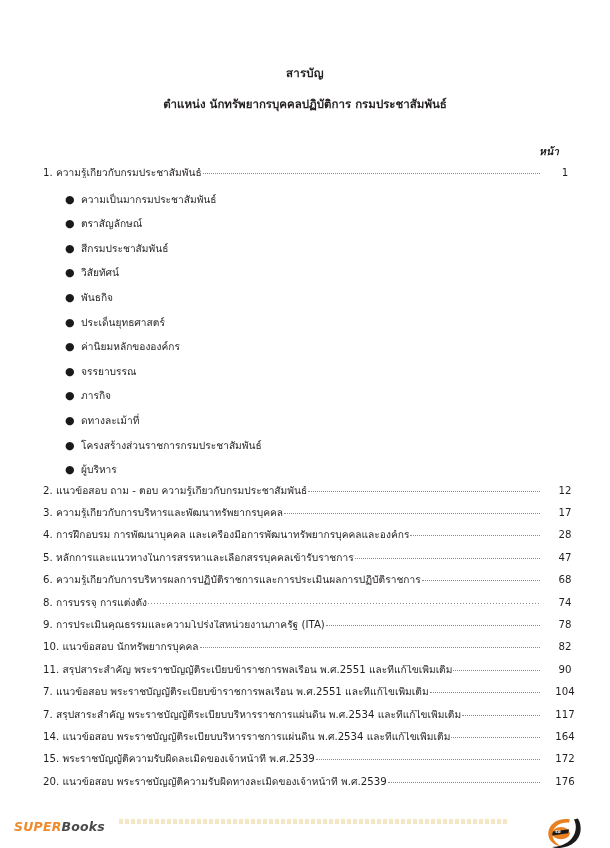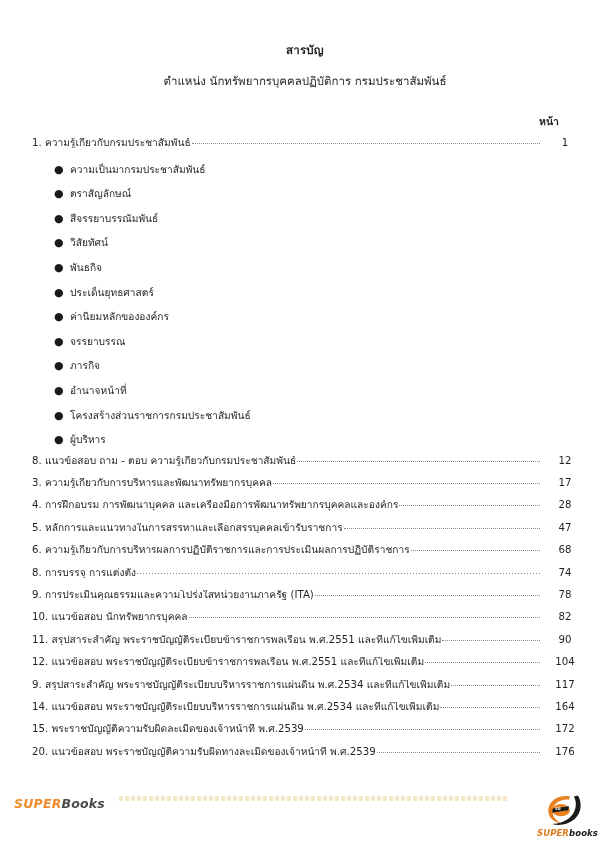--- a/index.html
+++ b/index.html
@@ -20,57 +20,59 @@
     position: relative;
     width: 610px;
     height: 848px;
     box-sizing: border-box;
   }
 
   
   .title-block {
     padding-top: 42px;
     text-align: center;
+    margin-top: 23px;
   }
   .doc-title {
     font-size: 11.5px;
     font-weight: bold;
     letter-spacing: 0.2px;
     line-height: 1.4;
     color: #231f20;
   }
   .doc-subtitle {
     font-size: 11.5px;
-    font-weight: normal;
+    font-weight: bold;
     margin-top: 15px;
     line-height: 1.4;
     color: #231f20;
   }
 
   
   .page-head-row {
-    margin-top: 24px;
+    margin-top: 31px;
     height: 16px;
     position: relative;
+    font-style: italic;
   }
   .page-head {
     position: absolute;
     right: 38px;
     top: 0;
     width: 46px;
     text-align: center;
     font-size: 10.5px;
     font-weight: bold;
     color: #231f20;
   }
 
   
   .toc {
     margin-top: 9px;
-    padding-left: 32px;
+    padding-left: 43px;
     padding-right: 22px;
   }
 
   .entry {
     display: flex;
     align-items: baseline;
     font-size: 10.2px;
     line-height: 1.0;
     height: 22.4px;
     color: #231f20;
@@ -216,21 +218,21 @@
       <div class="bullet-item">
         <span class="bullet-dot">●</span>
         <span class="bullet-label">ความเป็นมากรมประชาสัมพันธ์</span>
       </div>
       <div class="bullet-item">
         <span class="bullet-dot">●</span>
         <span class="bullet-label">ตราสัญลักษณ์</span>
       </div>
       <div class="bullet-item">
         <span class="bullet-dot">●</span>
-        <span class="bullet-label">สีจรรยาบรรณัมพันธ์</span>
+        <span class="bullet-label">สีกรมประชาสัมพันธ์</span>
       </div>
       <div class="bullet-item">
         <span class="bullet-dot">●</span>
         <span class="bullet-label">วิสัยทัศน์</span>
       </div>
       <div class="bullet-item">
         <span class="bullet-dot">●</span>
         <span class="bullet-label">พันธกิจ</span>
       </div>
       <div class="bullet-item">
@@ -244,34 +246,34 @@
       <div class="bullet-item">
         <span class="bullet-dot">●</span>
         <span class="bullet-label">จรรยาบรรณ</span>
       </div>
       <div class="bullet-item">
         <span class="bullet-dot">●</span>
         <span class="bullet-label">ภารกิจ</span>
       </div>
       <div class="bullet-item">
         <span class="bullet-dot">●</span>
-        <span class="bullet-label">อำนาจหน้าที่</span>
+        <span class="bullet-label">ดทางละเม้าที่</span>
       </div>
       <div class="bullet-item">
         <span class="bullet-dot">●</span>
         <span class="bullet-label">โครงสร้างส่วนราชการกรมประชาสัมพันธ์</span>
       </div>
       <div class="bullet-item">
         <span class="bullet-dot">●</span>
         <span class="bullet-label">ผู้บริหาร</span>
       </div>
     </div>
 
     <div class="entry">
-      <span class="entry-text">8. แนวข้อสอบ ถาม - ตอบ ความรู้เกี่ยวกับกรมประชาสัมพันธ์</span>
+      <span class="entry-text">2. แนวข้อสอบ ถาม - ตอบ ความรู้เกี่ยวกับกรมประชาสัมพันธ์</span>
       <span class="leader"></span>
       <span class="entry-page">12</span>
     </div>
     <div class="entry">
       <span class="entry-text">3. ความรู้เกี่ยวกับการบริหารและพัฒนาทรัพยากรบุคคล</span>
       <span class="leader"></span>
       <span class="entry-page">17</span>
     </div>
     <div class="entry">
       <span class="entry-text">4. การฝึกอบรม การพัฒนาบุคคล และเครื่องมือการพัฒนาทรัพยากรบุคคลและองค์กร</span>
@@ -302,26 +304,26 @@
       <span class="entry-text">10. แนวข้อสอบ นักทรัพยากรบุคคล</span>
       <span class="leader"></span>
       <span class="entry-page">82</span>
     </div>
     <div class="entry">
       <span class="entry-text">11. สรุปสาระสำคัญ พระราชบัญญัติระเบียบข้าราชการพลเรือน พ.ศ.2551 และที่แก้ไขเพิ่มเติม</span>
       <span class="leader"></span>
       <span class="entry-page">90</span>
     </div>
     <div class="entry">
-      <span class="entry-text">12. แนวข้อสอบ พระราชบัญญัติระเบียบข้าราชการพลเรือน พ.ศ.2551 และที่แก้ไขเพิ่มเติม</span>
+      <span class="entry-text">7. แนวข้อสอบ พระราชบัญญัติระเบียบข้าราชการพลเรือน พ.ศ.2551 และที่แก้ไขเพิ่มเติม</span>
       <span class="leader"></span>
       <span class="entry-page">104</span>
     </div>
     <div class="entry">
-      <span class="entry-text">9. สรุปสาระสำคัญ พระราชบัญญัติระเบียบบริหารราชการแผ่นดิน พ.ศ.2534 และที่แก้ไขเพิ่มเติม</span>
+      <span class="entry-text">7. สรุปสาระสำคัญ พระราชบัญญัติระเบียบบริหารราชการแผ่นดิน พ.ศ.2534 และที่แก้ไขเพิ่มเติม</span>
       <span class="leader"></span>
       <span class="entry-page">117</span>
     </div>
     <div class="entry">
       <span class="entry-text">14. แนวข้อสอบ พระราชบัญญัติระเบียบบริหารราชการแผ่นดิน พ.ศ.2534 และที่แก้ไขเพิ่มเติม</span>
       <span class="leader"></span>
       <span class="entry-page">164</span>
     </div>
     <div class="entry">
       <span class="entry-text">15. พระราชบัญญัติความรับผิดละเมิดของเจ้าหน้าที่ พ.ศ.2539</span>

